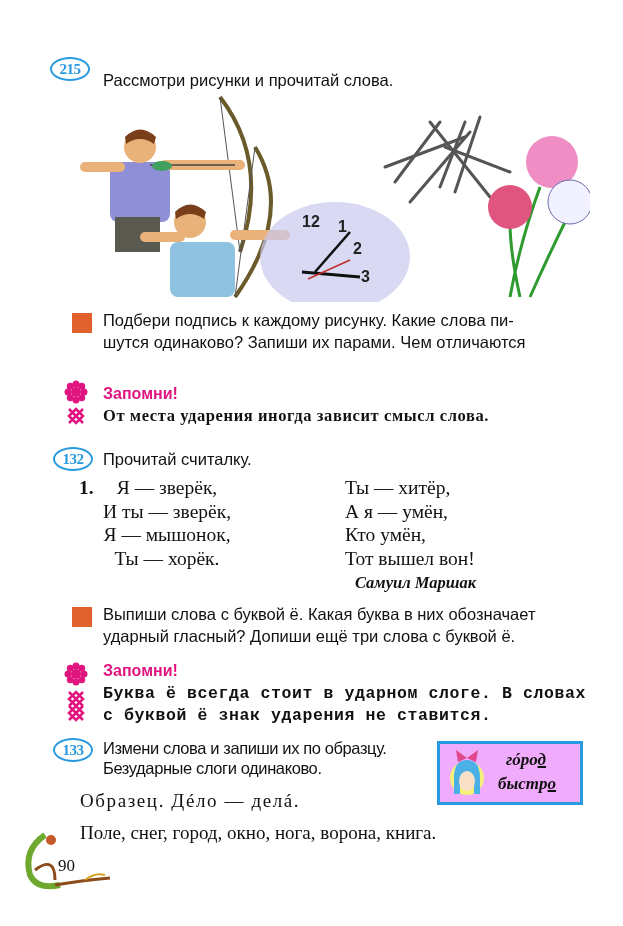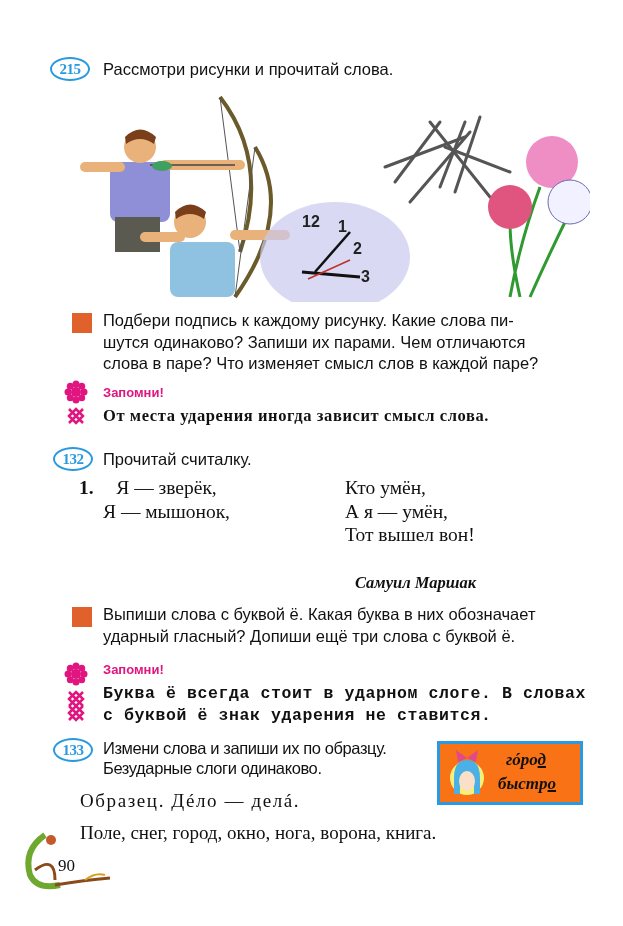--- a/index.html
+++ b/index.html
@@ -6,41 +6,41 @@
   body { width: 623px; height: 926px; position: relative; overflow: hidden;
          font-family: "Liberation Sans", sans-serif; color: #111; }
   .abs { position: absolute; }
   .badge { position: absolute; width: 40px; height: 24px; border: 2.5px solid #2a9ae0;
            border-radius: 50%; box-sizing: border-box; color: #2a9ae0;
            font-family: "Liberation Serif", serif; font-weight: bold; font-size: 15px;
            display: flex; align-items: center; justify-content: center; letter-spacing: -0.5px; }
   .task { position: absolute; font-size: 16.5px; line-height: 20px; }
   .bullet { position: absolute; width: 20px; height: 20px; background: #e0612c; }
   .sans-text { position: absolute; font-size: 16.5px; line-height: 21.5px; }
-  .remember-head { position: absolute; color: #e0157f; font-weight: bold; font-size: 13px; }
+  .remember-head { position: absolute; color: #e0157f; font-weight: bold; font-size: 16px; }
   .serif-bold { position: absolute; font-family: "Liberation Serif", serif; font-weight: bold;
                 font-size: 16.5px; line-height: 22px; letter-spacing: 0.6px; }
   .poem { position: absolute; font-family: "Liberation Serif", serif; font-size: 19.5px; line-height: 23.5px; }
   .poem div { white-space: nowrap; }
   .author { position: absolute; font-family: "Liberation Serif", serif; font-style: italic; font-weight: bold; font-size: 16.5px; }
   .serif-line { position: absolute; font-family: "Liberation Serif", serif; font-size: 19px; white-space: nowrap; }
   .hint-box { position: absolute; left: 437px; top: 741px; width: 146px; height: 64px;
-              border: 3px solid #2a9ae0; box-sizing: border-box; background: #f97316; }
+              border: 3px solid #2a9ae0; box-sizing: border-box; background: #f0abfc; }
   .hint-word { position: absolute; font-family: "Liberation Serif", serif; font-style: italic;
                font-weight: bold; font-size: 17px; }
   .ul { text-decoration: underline; text-decoration-thickness: 2px; }
   .page-num { position: absolute; left: 58px; top: 856px; font-family: "Liberation Serif", serif; font-size: 17px; }
 </style>
 </head>
 <body>
 
 <div class="badge" style="left:50px;top:57px;">
   <span>215</span>
 </div>
-<div class="task" style="left:103px;top:59px;">Рассмотри рисунки и прочитай слова.</div>
+<div class="task" style="left:103px;top:70px;">Рассмотри рисунки и прочитай слова.</div>
 
 <div class="abs" style="left:70px;top:92px;width:520px;height:210px;">
   <svg width="520" height="210" viewBox="0 0 520 210">
 
     <g>
       <path d="M150 5 Q200 70 170 160" stroke="#6b5a2a" stroke-width="4" fill="none"></path>
       <path d="M150 5 L170 160" stroke="#555" stroke-width="1"></path>
       <path d="M185 55 Q225 120 165 205" stroke="#6b5a2a" stroke-width="4" fill="none"></path>
       <path d="M185 55 L165 205" stroke="#555" stroke-width="1"></path>
       <rect x="40" y="70" width="60" height="60" rx="8" fill="#8f8fd8"></rect>
@@ -85,21 +85,20 @@
       <circle cx="440" cy="115" r="22" fill="#e0557f"></circle>
       <circle cx="500" cy="110" r="22" fill="#f1f1ff" stroke="#6b6bb0" stroke-width="1"></circle>
     </g>
   </svg>
 </div>
 
 <div class="bullet" style="left:72px;top:313px;"></div>
 <div class="sans-text" style="left:103px;top:310px;width:480px;">
   <div>Подбери подпись к каждому рисунку. Какие слова пи-</div>
   <div>шутся одинаково? Запиши их парами. Чем отличаются</div>
-  <div>слова в паре? Что изменяет смысл слов в каждой паре?</div>
 </div>
 
 <div class="abs" style="left:64px;top:380px;width:24px;height:45px;">
   <svg width="24" height="45" viewBox="0 0 24 45">
     <g fill="#e0157f">
       <circle cx="12" cy="12" r="5"></circle>
       <circle cx="12" cy="4" r="3.5"></circle>
         <circle cx="12" cy="20" r="3.5"></circle>
       <circle cx="4" cy="12" r="3.5"></circle>
         <circle cx="20" cy="12" r="3.5"></circle>
@@ -117,25 +116,28 @@
 <div class="serif-bold" style="left:103px;top:405px;">От места ударения иногда зависит смысл слова.</div>
 
 <div class="badge" style="left:53px;top:447px;">
   <span>132</span>
 </div>
 <div class="task" style="left:103px;top:449px;">Прочитай считалку.</div>
 
 <div class="poem" style="left:79px;top:476px;font-weight:bold;">1.</div>
 <div class="poem" style="left:103px;top:476px;text-align:center;">
   <div>Я — зверёк,</div>
+  <div>И ты — зверёк,</div>
   <div>Я — мышонок,</div>
+  <div>Ты — хорёк.</div>
 </div>
 <div class="poem" style="left:345px;top:476px;">
+  <div>Ты — хитёр,</div>
+  <div>А я — умён,</div>
   <div>Кто умён,</div>
-  <div>А я — умён,</div>
   <div>Тот вышел вон!</div>
 </div>
 <div class="author" style="left:355px;top:573px;">Самуил Маршак</div>
 
 <div class="bullet" style="left:72px;top:607px;"></div>
 <div class="sans-text" style="left:103px;top:604px;width:490px;">
   <div>Выпиши слова с буквой ё. Какая буква в них обозначает</div>
   <div>ударный гласный? Допиши ещё три слова с буквой ё.</div>
 </div>
 

